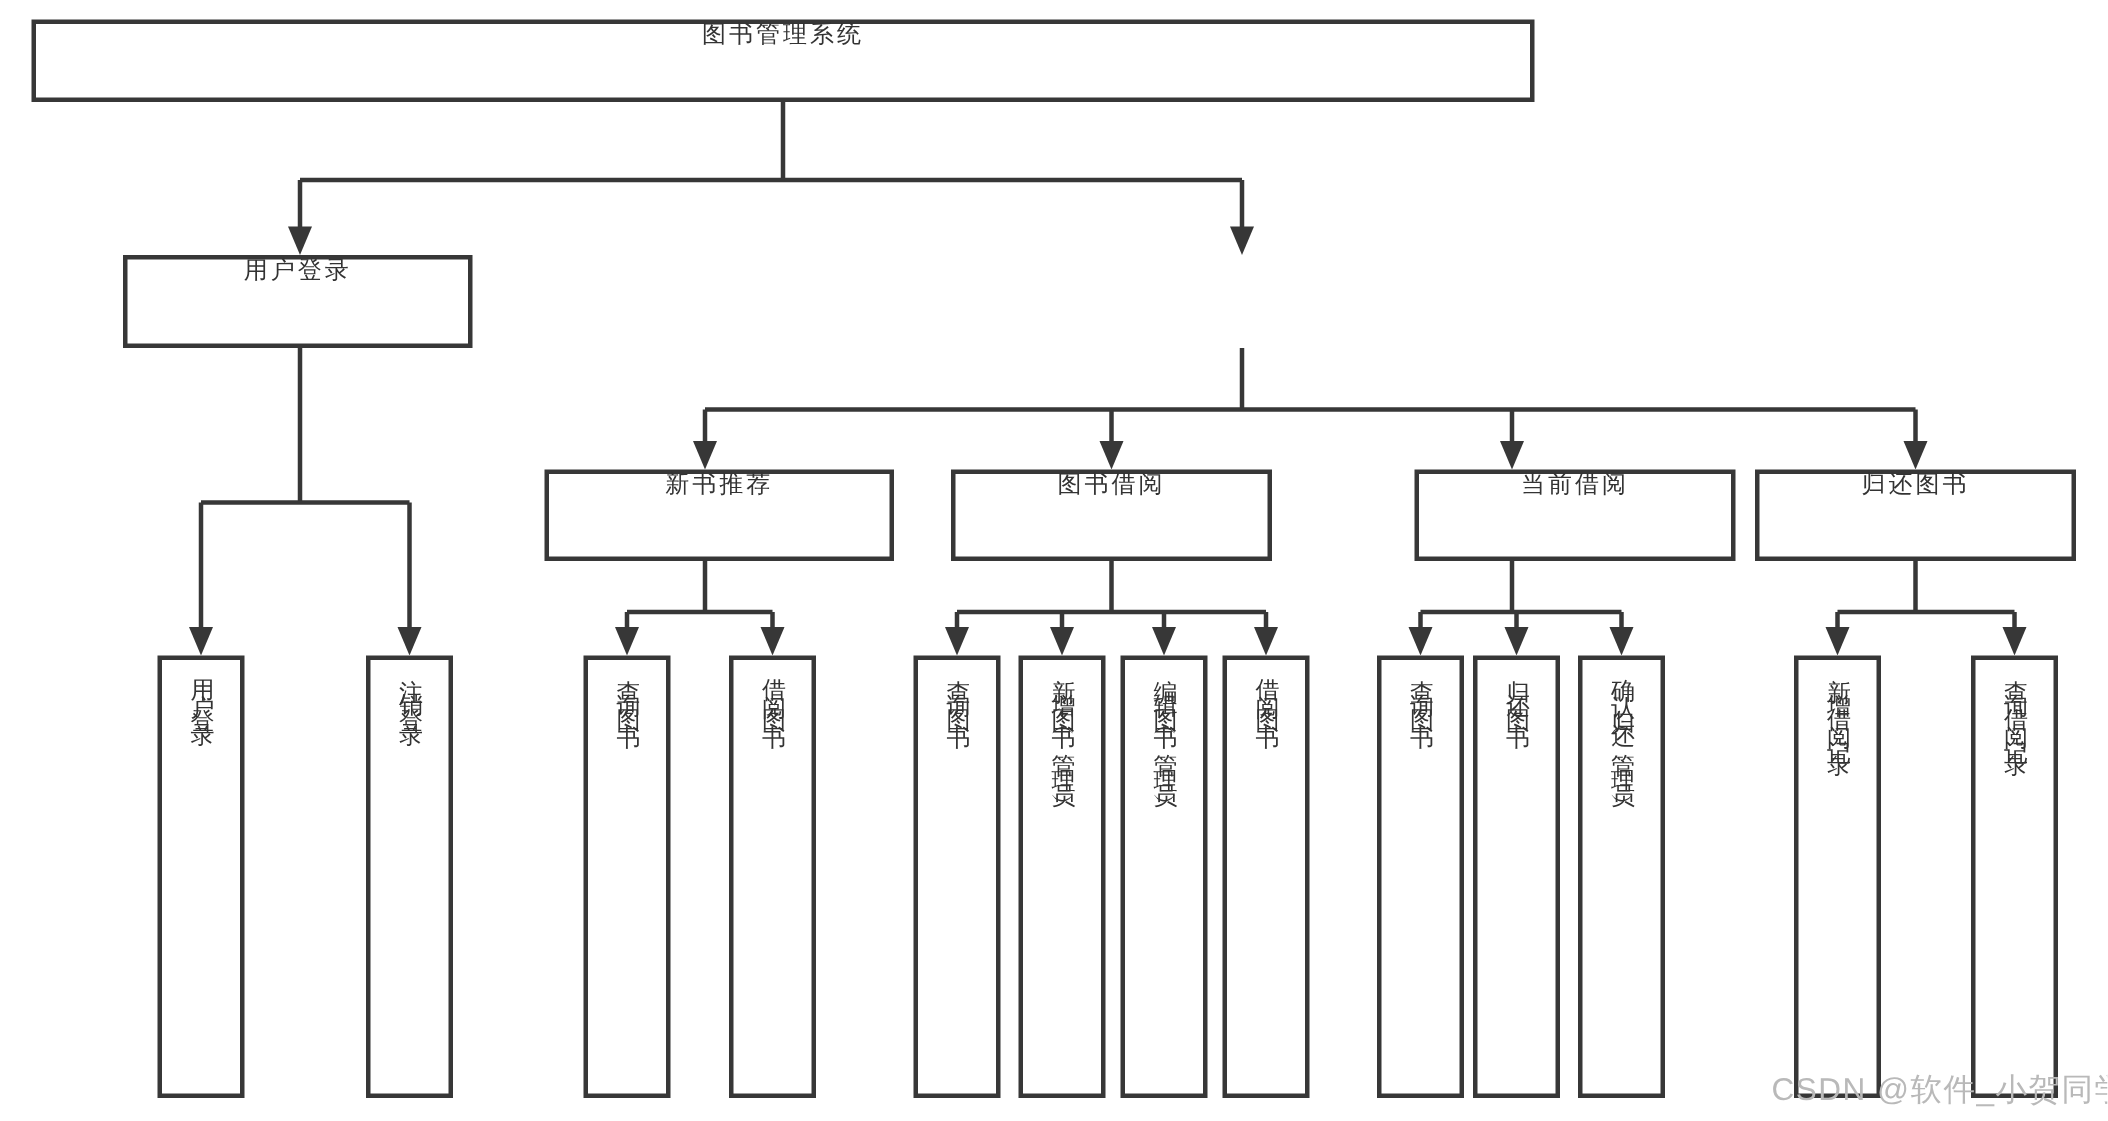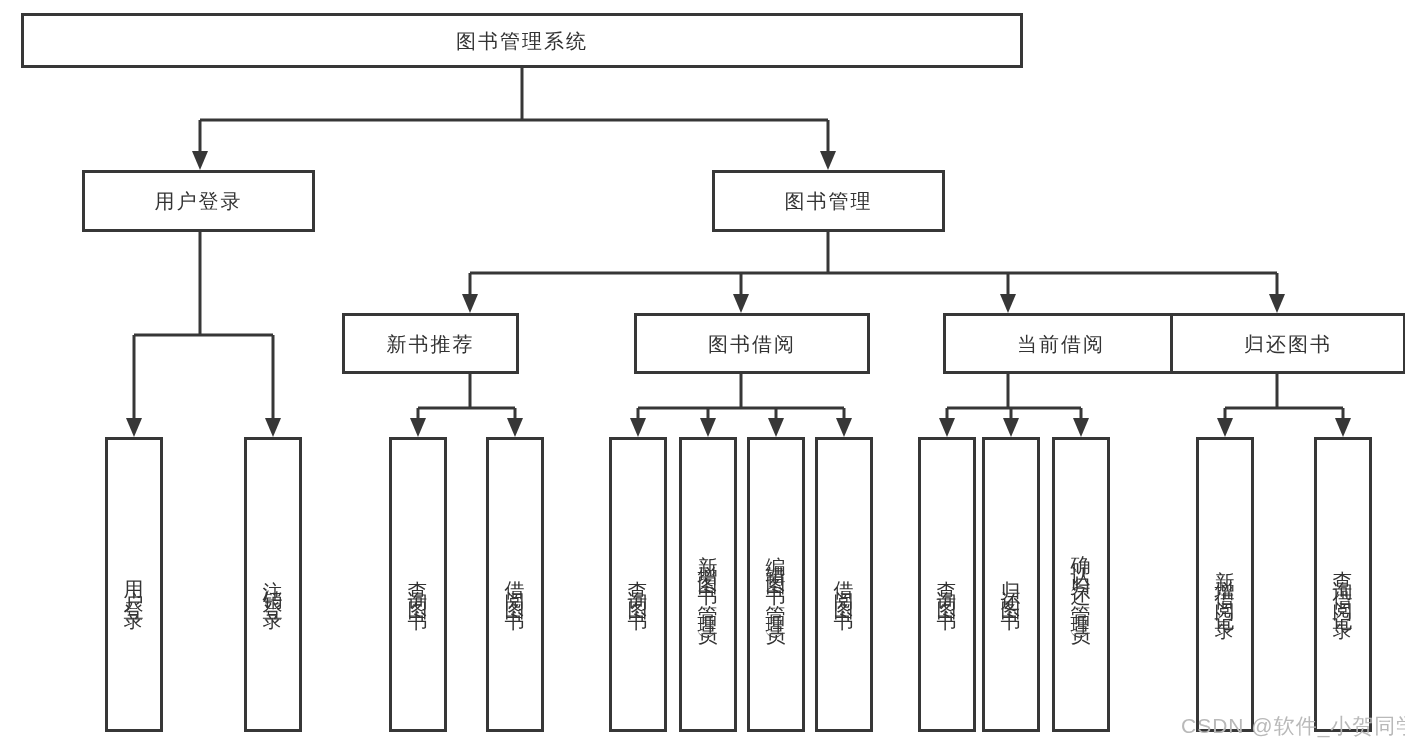--- a/index.html
+++ b/index.html
@@ -20,44 +20,44 @@
     left: 0; top: 0;
     width: 1405px;
     height: 747px;
   }
   .node {
     position: absolute;
     box-sizing: border-box;
     border: 3px solid #373737;
     background: #ffffff;
     display: flex;
-    align-items: center;
+    align-items: flex-start;
     justify-content: center;
     color: #333333;
-    font-size: 20px;
+    font-size: 16px;
     line-height: 1;
   }
   .hlabel {
     letter-spacing: 2px;
     white-space: nowrap;
   }
   .vlabel {
     writing-mode: vertical-rl;
     text-orientation: mixed;
     letter-spacing: 10px;
     white-space: nowrap;
   }
   
   .root   { left: 21px;  top: 13px;  width: 1002px; height: 55px; }
   .lv2    { top: 170px; width: 233px; height: 62px; }
-  .lv3    { top: 313px; width: 236px; height: 61px; }
+  .lv3    { top: 313px; width: 214px; height: 61px; }
   .leaf   { top: 437px; width: 58px;  height: 295px; }
   #n-user-login   { left: 82px; }
   #n-book-mgmt    { left: 712px; }
-  #n-newrec       { left: 342px; width: 177px; }
+  #n-newrec       { left: 363px; width: 233px; }
   #n-borrow       { left: 634px; }
   #n-current      { left: 943px; }
   #n-records      { left: 1170px; }
   #n-login        { left: 105px; }
   #n-logout       { left: 244px; }
   #n-nr-query     { left: 389px; }
   #n-nr-borrow    { left: 486px; }
   #n-bw-query     { left: 609px; }
   #n-bw-add       { left: 679px; }
   #n-bw-edit      { left: 747px; }
@@ -160,23 +160,20 @@
     </g>
   </svg>
 
   <div class="node root">
     <span class="hlabel">图书管理系统</span>
   </div>
 
   <div class="node lv2" id="n-user-login">
     <span class="hlabel">用户登录</span>
   </div>
-  <div class="node lv2" id="n-book-mgmt">
-    <span class="hlabel">图书管理</span>
-  </div>
 
   <div class="node lv3" id="n-newrec">
     <span class="hlabel">新书推荐</span>
   </div>
   <div class="node lv3" id="n-borrow">
     <span class="hlabel">图书借阅</span>
   </div>
   <div class="node lv3" id="n-current">
     <span class="hlabel">当前借阅</span>
   </div>

